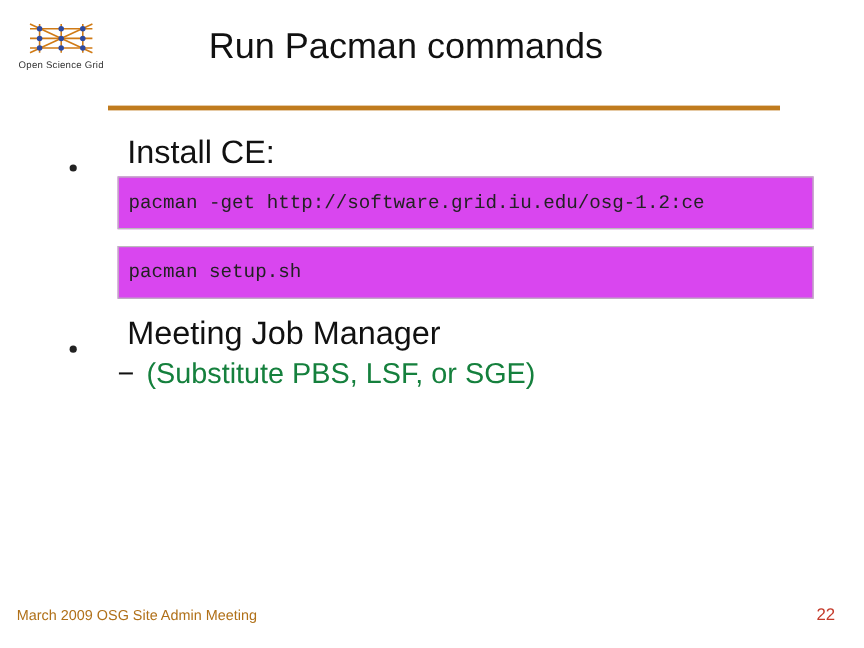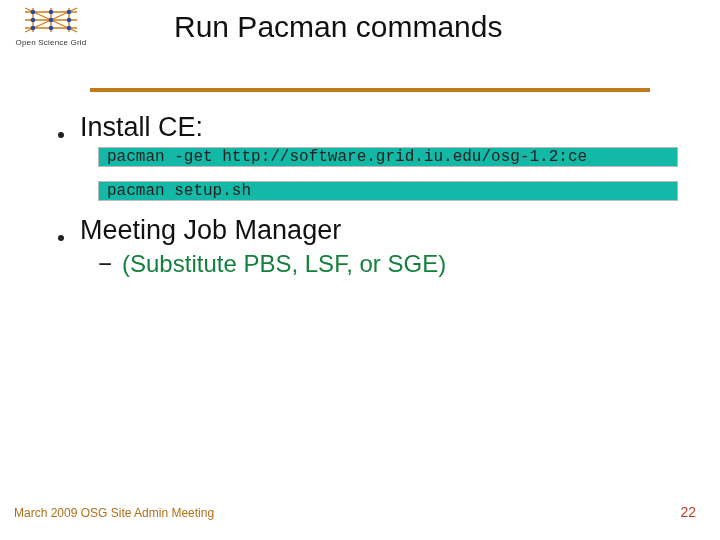--- a/index.html
+++ b/index.html
@@ -7,21 +7,21 @@
     width: 720px;
     height: 540px;
     background: #ffffff;
     font-family: Arial, Helvetica, sans-serif;
     position: relative;
     overflow: hidden;
   }
   .header {
     display: flex;
     align-items: flex-start;
-    padding: 6px 0 0 12px;
+    padding: 18px 0 0 12px;
   }
   .logo-block {
     width: 78px;
     text-align: center;
     flex-shrink: 0;
   }
   .logo-svg { display: block; margin: 0 auto; }
   .logo-text {
     font-size: 8px;
     color: #333;
@@ -43,39 +43,40 @@
     background: #c07b1e;
   }
   .content {
     position: absolute;
     top: 112px;
     left: 58px;
     right: 40px;
   }
   .bullet-row {
     display: flex;
-    align-items: center;
+    align-items: flex-end;
     margin-bottom: 2px;
+    gap: 26px;
   }
   .bullet-dot {
     width: 6px; height: 6px; border-radius: 50%;
     background: #222;
     margin-top: 14px;
     margin-right: 16px;
     flex-shrink: 0;
   }
   .bullet-text {
     font-size: 27px;
     color: #111;
   }
   .code-box {
     margin: 4px 0 14px 40px;
-    background: #14b8a6;
+    background: #d946ef;
     border: 0.5px solid #bbb;
-    padding: 0 8px;
+    padding: 12px 8px;
     font-family: "Courier New", monospace;
     font-size: 16px;
     color: #222;
     width: 580px;
   }
   .sub-bullet {
     display: flex;
     align-items: flex-start;
     margin-left: 40px;
     margin-top: 4px;

